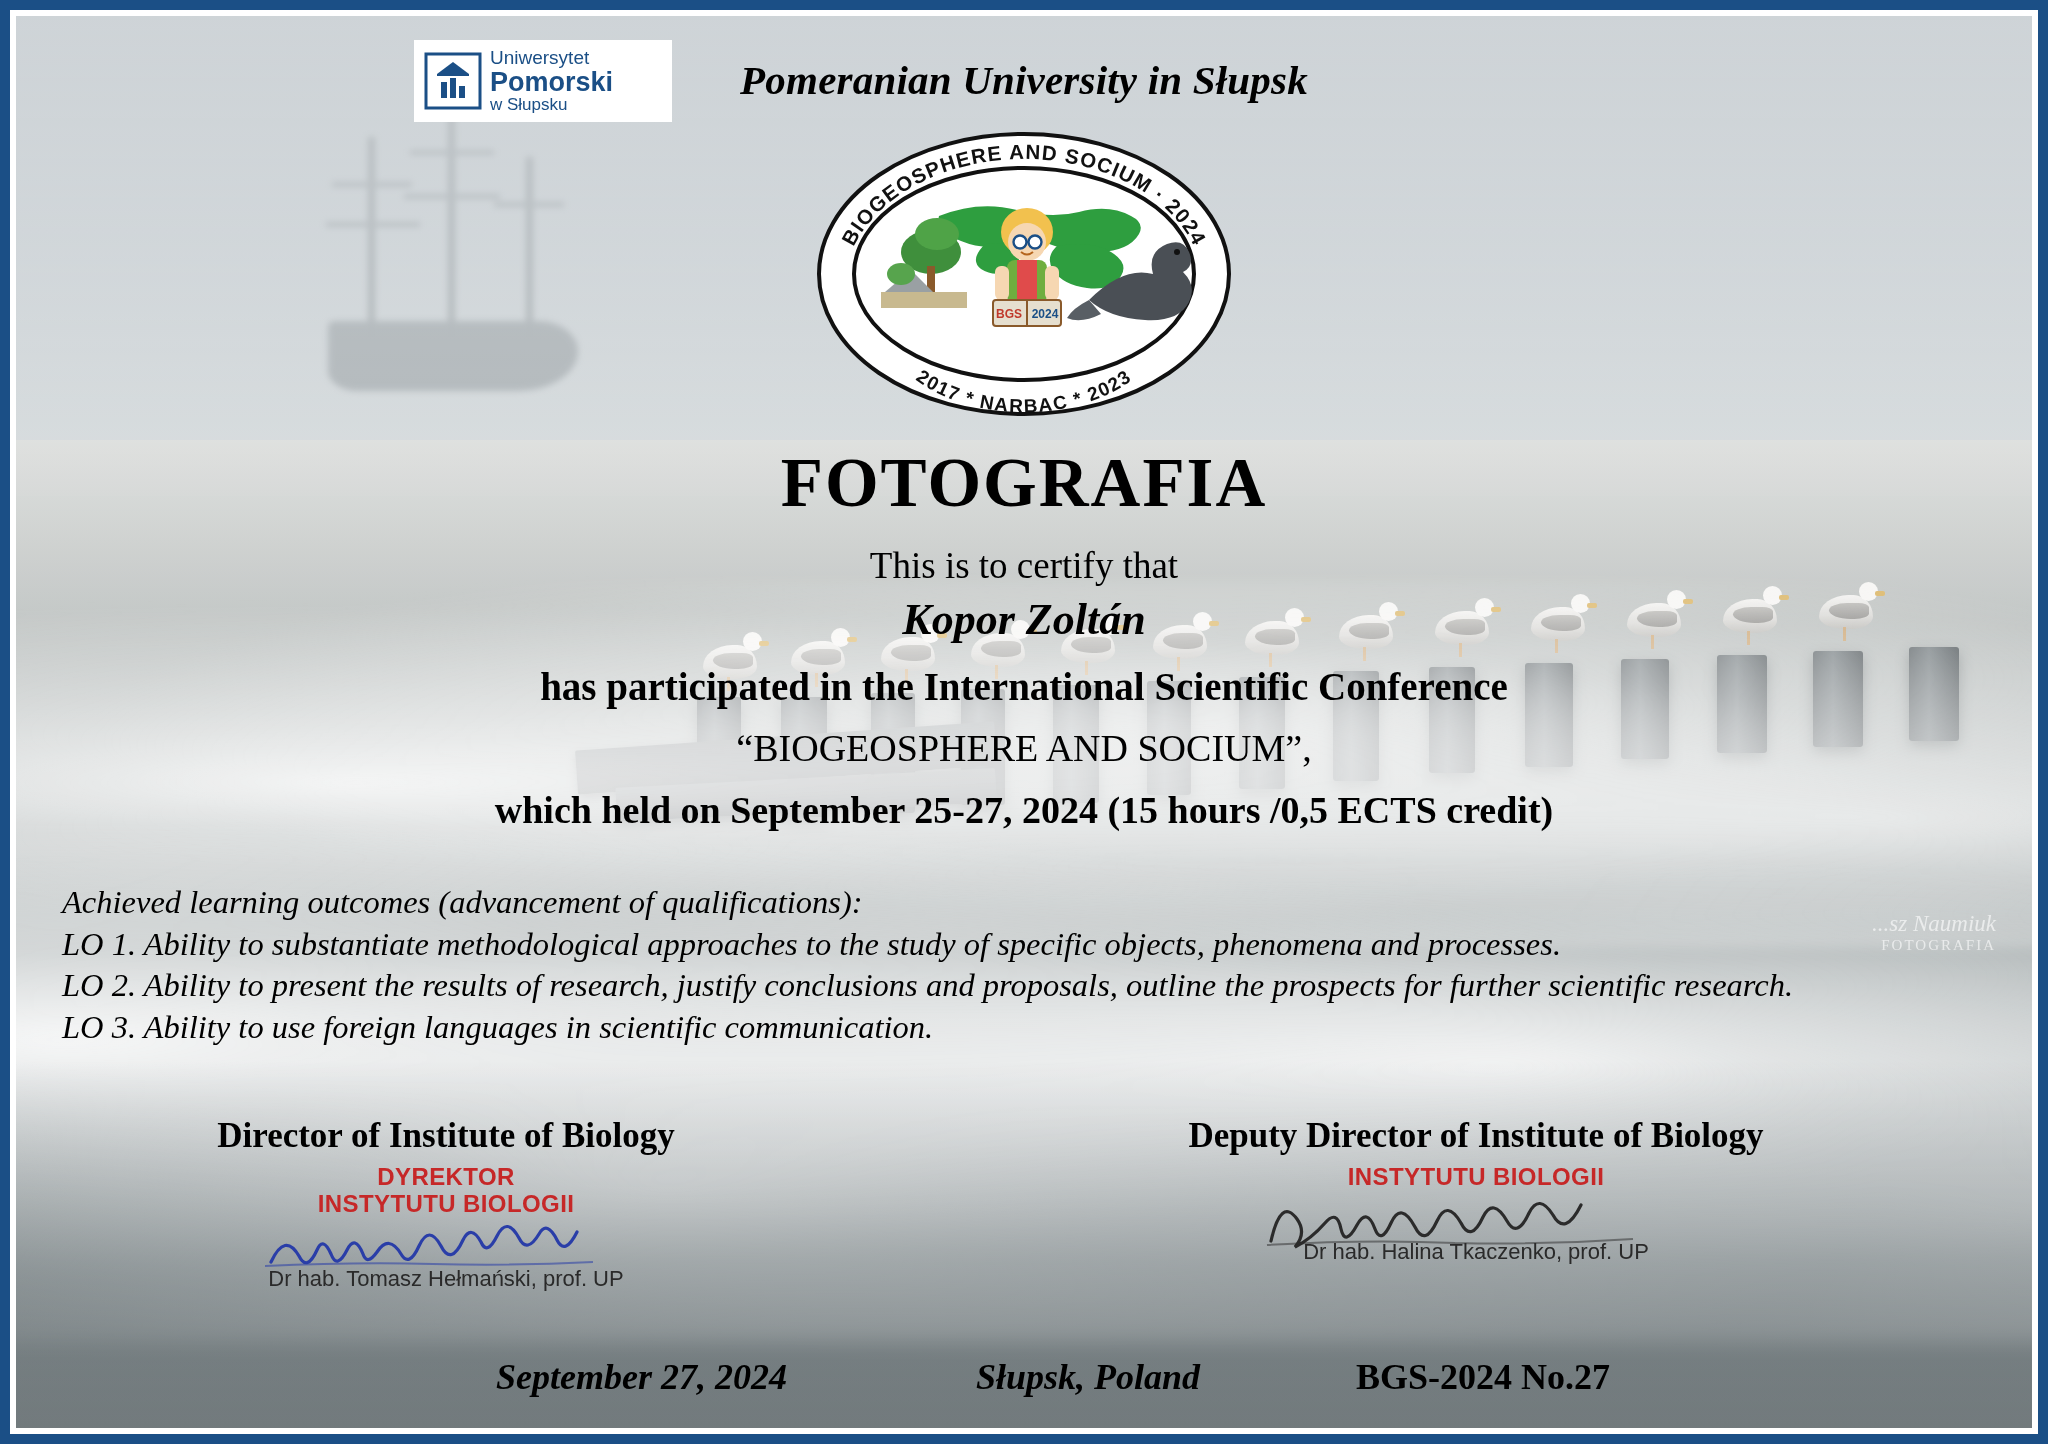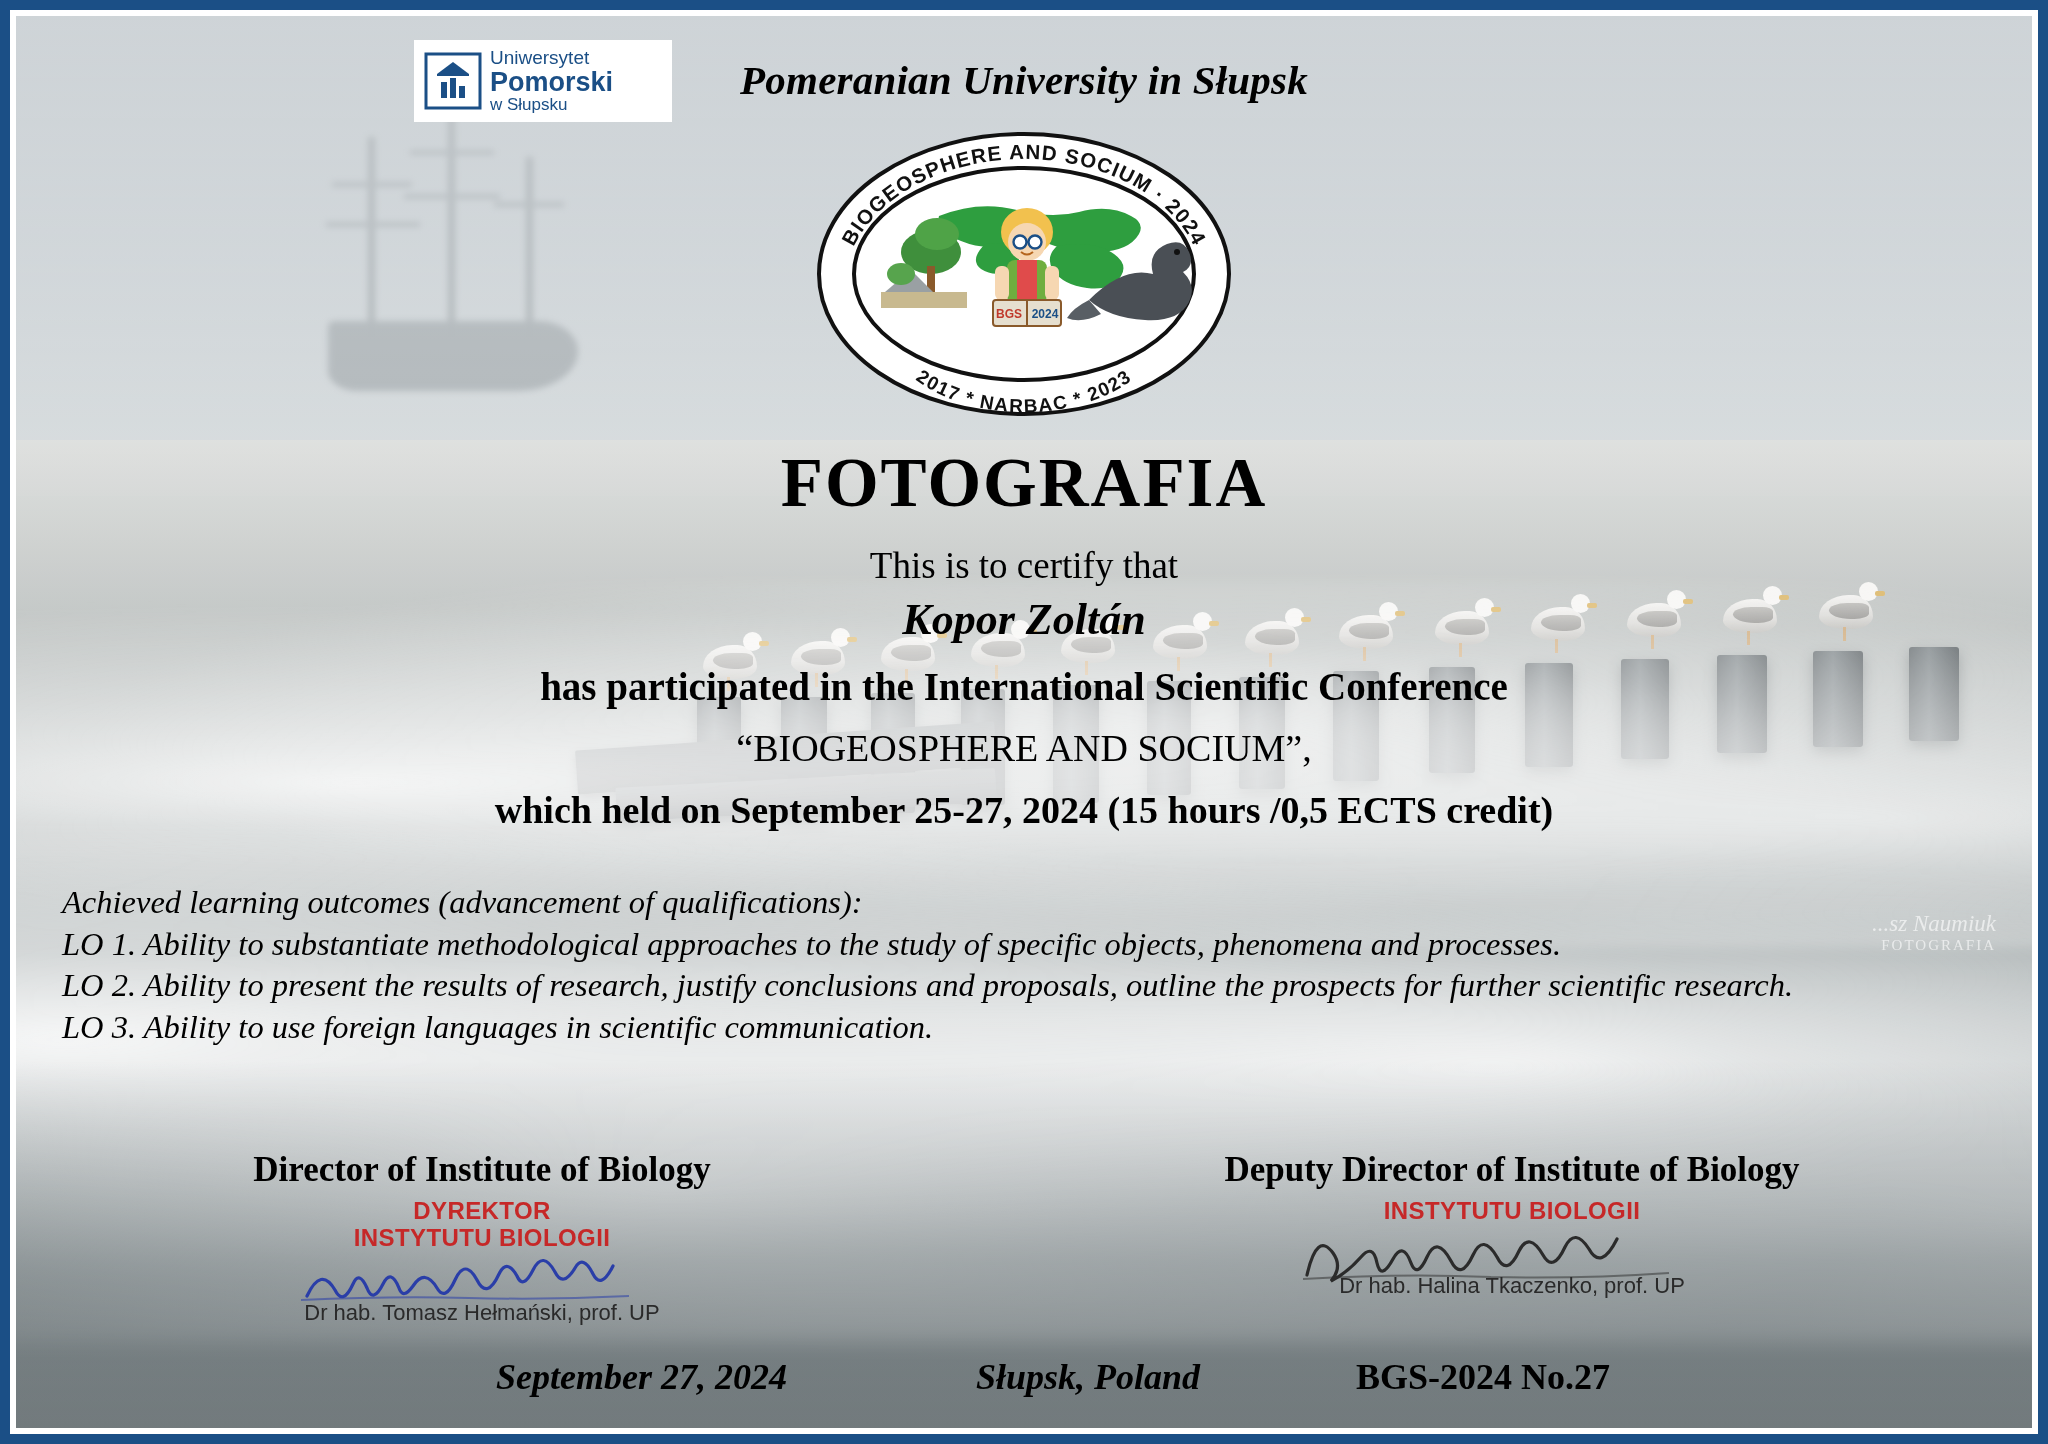--- a/index.html
+++ b/index.html
@@ -301,23 +301,22 @@
     font-size: 32.5px;
     line-height: 1.28;
     margin-top: 8px;
   }
   .outcomes .oc-head { }
   .outcomes .oc-item { }
 
   .sig-row {
     position: absolute;
     left: 0; right: 0;
-    top: 1134px;
+    top: 1100px;
     height: 190px;
-    margin-left: 36px;
   }
   .sig-block {
     position: absolute;
     top: 0;
     text-align: center;
   }
   .sig-left  { left: 80px;  width: 700px; }
   .sig-right { left: 1030px; width: 860px; }
   .sig-role {
     font-size: 35px;

